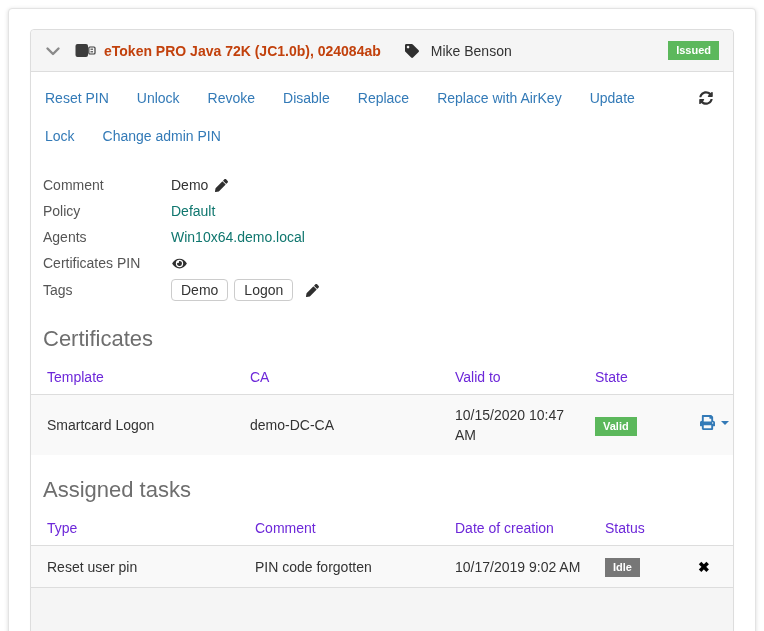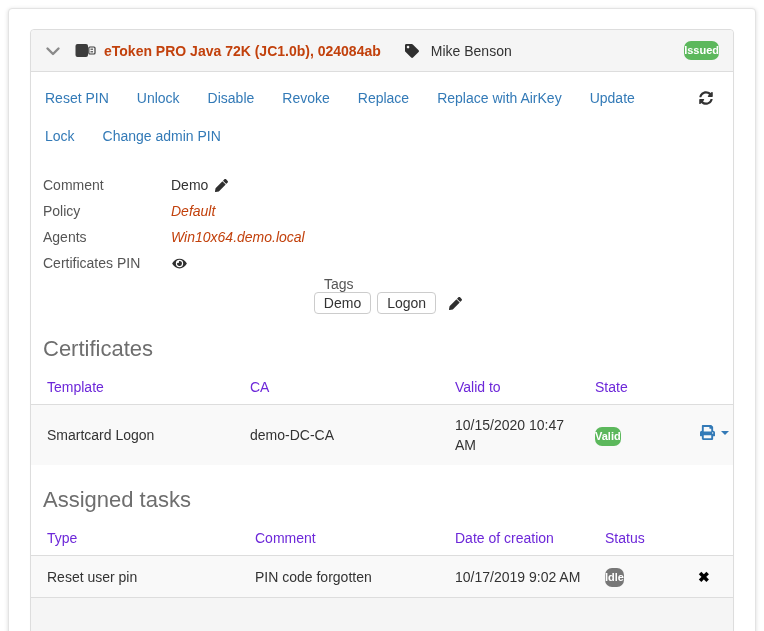--- a/index.html
+++ b/index.html
@@ -27,38 +27,38 @@
   }
   .chevron{width:16px;height:16px;display:inline-flex;cursor:pointer;flex:0 0 auto;}
   .token-ic{margin-left:14px;display:inline-flex;flex:0 0 auto;}
   .panel-title{font-weight:bold;margin-left:8px;color:#c2410c;}
   .owner-wrap{display:flex;align-items:center;margin-left:24px;}
   .owner-wrap svg{margin-right:6px;}
   .owner-name{color:#333;}
   .spacer{flex:1;}
   .badge{
     display:inline-block;color:#fff;font-weight:bold;font-size:11px;
-    line-height:1;padding:4px 0;border-radius:7px;white-space:nowrap;
+    line-height:1;padding:4px 8px;border-radius:0;white-space:nowrap;
   }
   .badge.green{background:#5cb85c;}
   .badge.gray{background:#777;}
   
   .actions{padding:10px 4px 0 0;}
   .actions-row{display:flex;align-items:center;}
   .actions-row + .actions-row{margin-top:6px;}
   a.action-link{
     color:#337ab7;text-decoration:none;padding:8px 14px;cursor:pointer;white-space:nowrap;
   }
   .refresh-btn{margin-left:auto;margin-right:16px;display:inline-flex;cursor:pointer;}
   
   .props{margin:20px 0 0 12px;}
   .prop-row{display:flex;align-items:center;min-height:26px;}
   .prop-label{width:128px;flex:0 0 auto;color:#555;}
   .prop-value{display:flex;align-items:center;}
-  .prop-value a{color:#c2410c;text-decoration:none;cursor:pointer;font-style:italic;}
+  .prop-value a{color:#0f766e;text-decoration:none;cursor:pointer;}
   .icon-btn{display:inline-flex;align-items:center;margin-left:7px;cursor:pointer;}
   .eye-btn{display:inline-flex;align-items:center;cursor:pointer;}
   .tag-chip{
     display:inline-block;border:1px solid #ccc;border-radius:4px;background:#fff;
     padding:2px 9px;margin-right:6px;color:#333;
   }
   
   .section-title{
     font-size:22px;color:#6e6e6e;margin:22px 0 8px 12px;font-weight:normal;
   }
@@ -118,22 +118,22 @@
         <span class="owner-name" style="margin-left:6px;">Mike Benson</span>
       </span>
       <span class="spacer"></span>
       <span class="badge green">Issued</span>
     </div>
 
     <div class="actions">
       <div class="actions-row">
         <a class="action-link">Reset PIN</a>
         <a class="action-link">Unlock</a>
+        <a class="action-link">Revoke</a>
         <a class="action-link">Disable</a>
-        <a class="action-link">Revoke</a>
         <a class="action-link">Replace</a>
         <a class="action-link">Replace with AirKey</a>
         <a class="action-link">Update</a>
         <span class="refresh-btn">
           <svg width="14" height="14" viewBox="0 0 512 512">
               <path fill="#333" d="M370.72 133.28C339.458 104.008 298.888 87.962 255.848 88c-77.458.068-144.328 53.178-162.791 126.85-1.344 5.363-6.122 9.15-11.651 9.15H24.103c-7.498 0-13.194-6.807-11.807-14.176C33.933 94.924 134.813 8 256 8c66.448 0 126.791 26.136 171.315 68.685L463.03 40.97C478.149 25.851 504 36.559 504 57.941V192c0 13.255-10.745 24-24 24H345.941c-21.382 0-32.09-25.851-16.971-40.971l41.75-41.749zM32 296h134.059c21.382 0 32.09 25.851 16.971 40.971l-41.75 41.75c31.262 29.273 71.835 45.319 114.876 45.28 77.418-.07 144.315-53.144 162.787-126.849 1.344-5.363 6.122-9.15 11.651-9.15h57.304c7.498 0 13.194 6.807 11.807 14.176C478.067 417.076 377.187 504 256 504c-66.448 0-126.791-26.136-171.315-68.685L48.97 471.03C33.851 486.149 8 475.441 8 454.059V320c0-13.255 10.745-24 24-24z"></path>
             </svg>
         </span>
       </div>
       <div class="actions-row">
@@ -169,21 +169,21 @@
       <div class="prop-row">
         <div class="prop-label">Certificates PIN</div>
         <div class="prop-value">
           <span class="eye-btn">
             <svg width="17" height="13" viewBox="0 0 576 512">
                 <path fill="#2f2f2f" d="M572.52 241.4C518.29 135.59 410.93 64 288 64S57.68 135.64 3.48 241.41a32.35 32.35 0 0 0 0 29.19C57.71 376.41 165.07 448 288 448s230.32-71.64 284.52-177.41a32.35 32.35 0 0 0 0-29.19zM288 400a144 144 0 1 1 144-144 143.93 143.93 0 0 1-144 144zm0-240a95.31 95.31 0 0 0-25.31 3.79 47.85 47.85 0 0 1-66.9 66.9A95.78 95.78 0 1 0 288 160z"></path>
               </svg>
           </span>
         </div>
       </div>
-      <div class="prop-row" style="min-height:28px;flex-direction:column;">
+      <div class="prop-row" style="min-height:28px;">
         <div class="prop-label">Tags</div>
         <div class="prop-value">
           <span class="tag-chip">Demo</span>
           <span class="tag-chip">Logon</span>
           <span class="icon-btn">
             <svg width="13" height="13" viewBox="0 0 512 512">
                 <path fill="#2f2f2f" d="M497.9 142.1l-46.1 46.1c-4.7 4.7-12.3 4.7-17 0l-111-111c-4.7-4.7-4.7-12.3 0-17l46.1-46.1c18.7-18.7 49.1-18.7 67.9 0l60.1 60.1c18.8 18.7 18.8 49.1 0 67.9zM284.2 99.8L21.6 362.4.4 483.9c-2.9 16.4 11.4 30.6 27.8 27.8l121.5-21.3 262.6-262.6c4.7-4.7 4.7-12.3 0-17l-111-111c-4.8-4.7-12.4-4.7-17.1 0z"></path>
               </svg>
           </span>
         </div>

